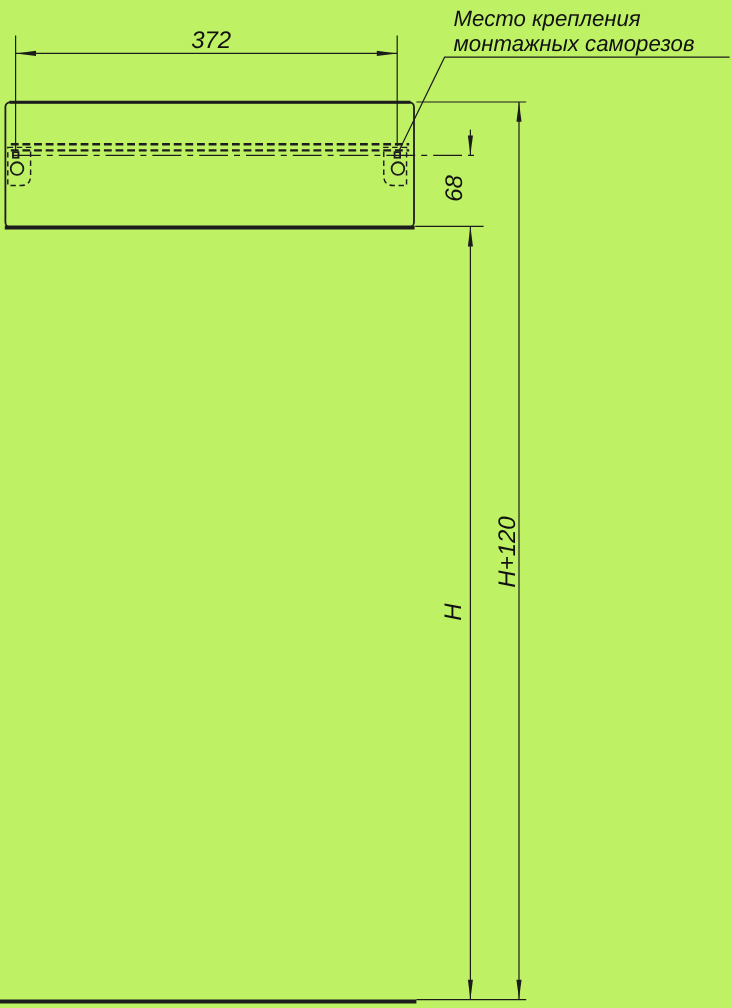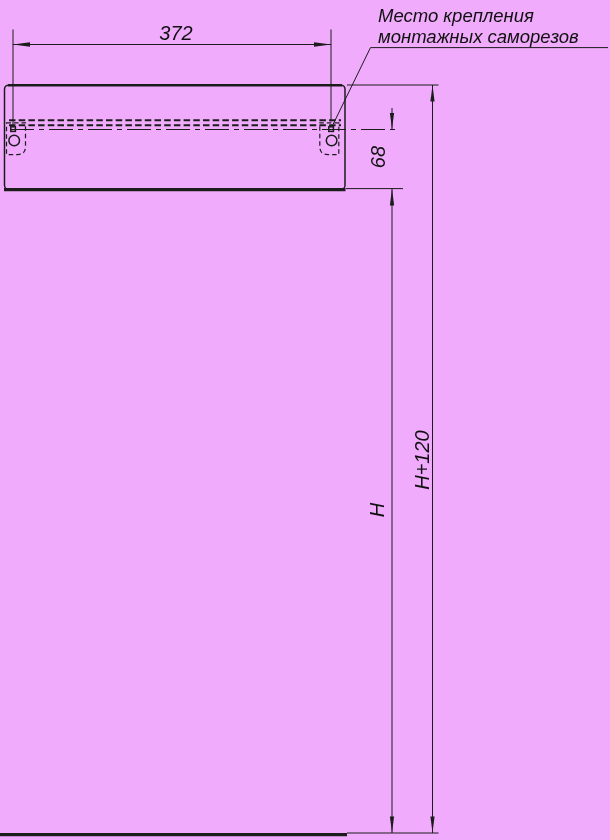--- a/index.html
+++ b/index.html
@@ -4,21 +4,21 @@
 <style>
   html, body {
     margin: 0;
     padding: 0;
     background: #ffffff;
   }
   .canvas {
     position: relative;
     width: 610px;
     height: 840px;
-    background: #f0abfc;
+    background: #bef264;
     font-family: "Liberation Sans", sans-serif;
     overflow: hidden;
   }
   svg { display: block; }
   .thin   { stroke: #1c1c1c; stroke-width: 1;   fill: none; }
   .medium { stroke: #1c1c1c; stroke-width: 1.5; fill: none; }
   .thick  { stroke: #1c1c1c; stroke-width: 2.6; fill: none; }
   .xthick { stroke: #1c1c1c; stroke-width: 3.4; fill: none; }
   .hidden-dash { stroke: #1c1c1c; stroke-width: 2; fill: none; stroke-dasharray: 6.5 3.2; }
   .bracket-dash { stroke: #1c1c1c; stroke-width: 1.2; fill: none; stroke-dasharray: 4.5 3; }

